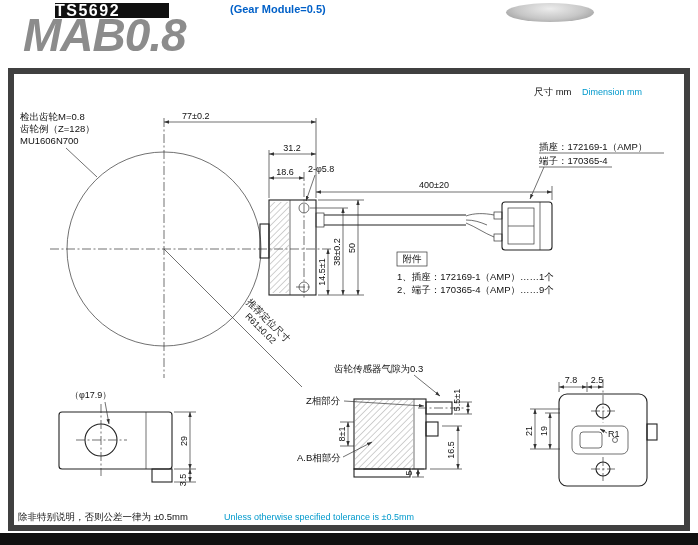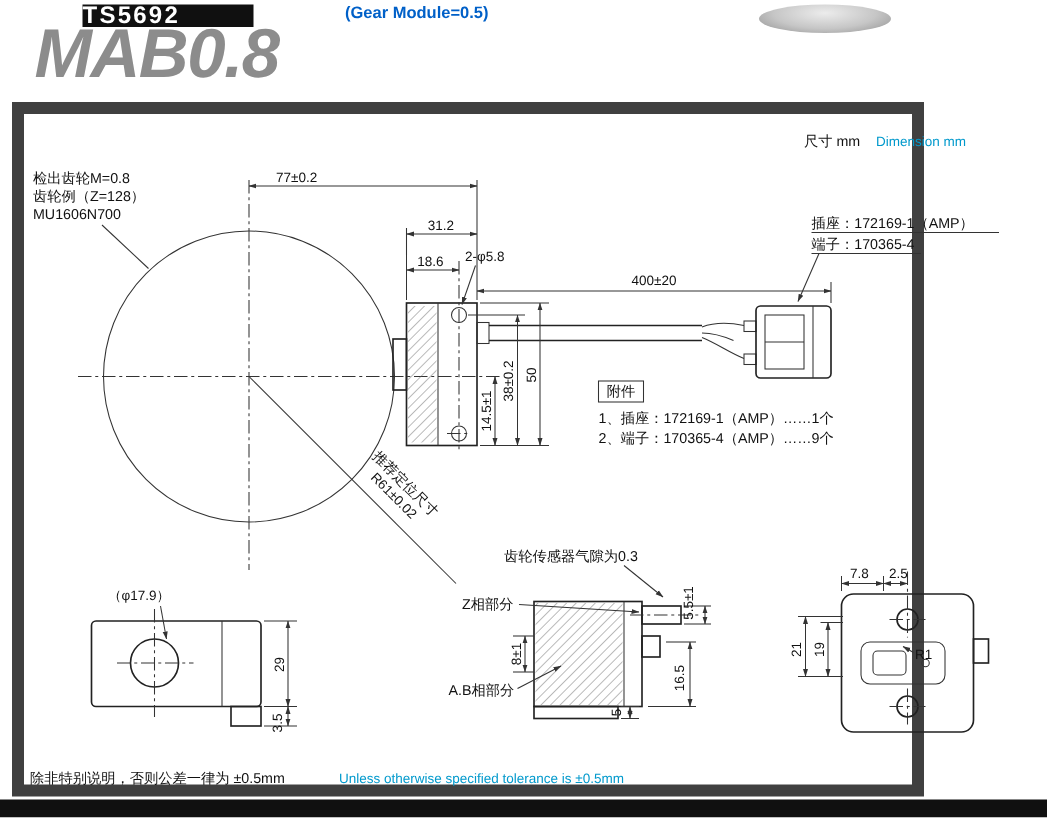--- a/index.html
+++ b/index.html
@@ -24,22 +24,22 @@
     position:absolute; left:230px; top:3px;
     font-size:11px; font-weight:bold; color:#0060c8;
   }
   .product-photo {
     position:absolute; left:506px; top:3px; width:88px; height:19px; border-radius:50%;
     background:radial-gradient(ellipse at 50% 30%, #ececec 0%, #c6c6c6 55%, #8f8f8f 100%);
   }
 
   
   .drawing-box {
-    position:absolute; left:8px; top:68px; width:608px; height:463px;
-    border:8px solid #404040; background:#fff;
+    position:absolute; left:8px; top:68px; width:682px; height:463px;
+    border:6px solid #404040; background:#fff;
   }
   .drawing-box svg { display:block; width:678px; height:459px; }
 
   
   .footer-bar { position:absolute; left:0; top:533px; width:698px; height:12px; background:#101010; }
 
   
   svg text { font-family:"Liberation Sans","DejaVu Sans",sans-serif; font-size:9px; fill:#111; }
   svg text.cn { font-size:9.5px; }
   svg text.blue { fill:#0099cc; }

